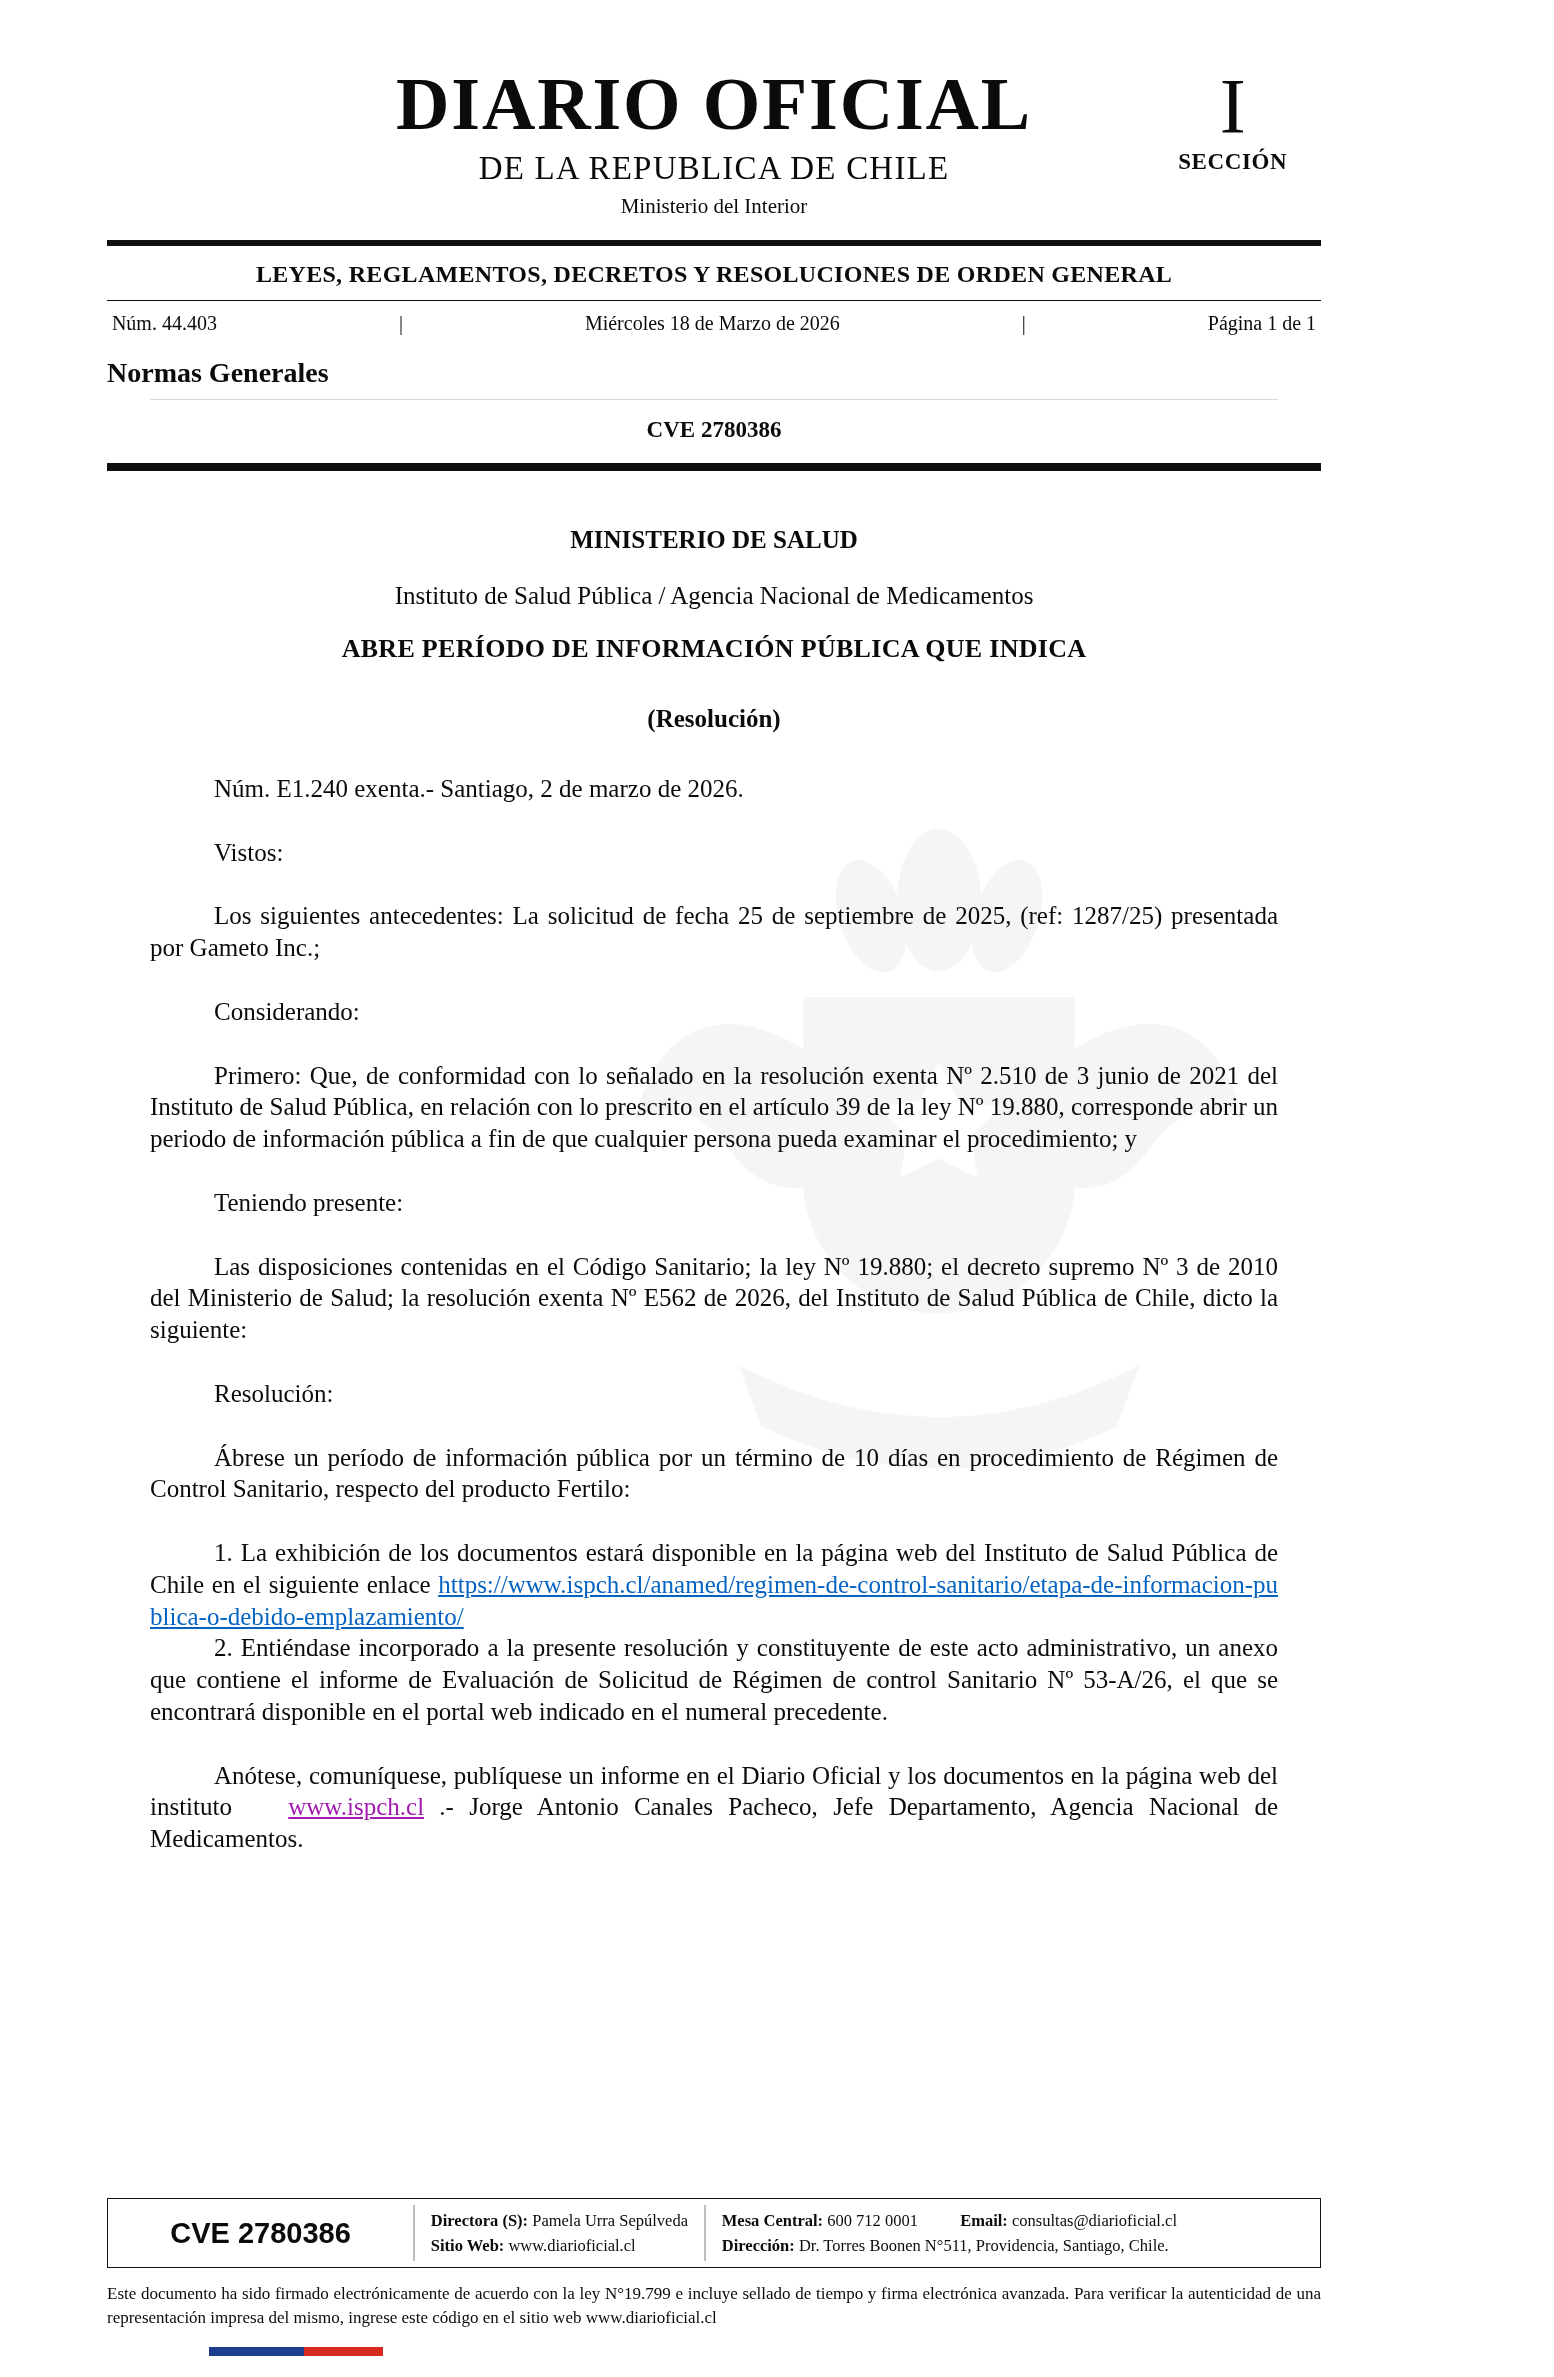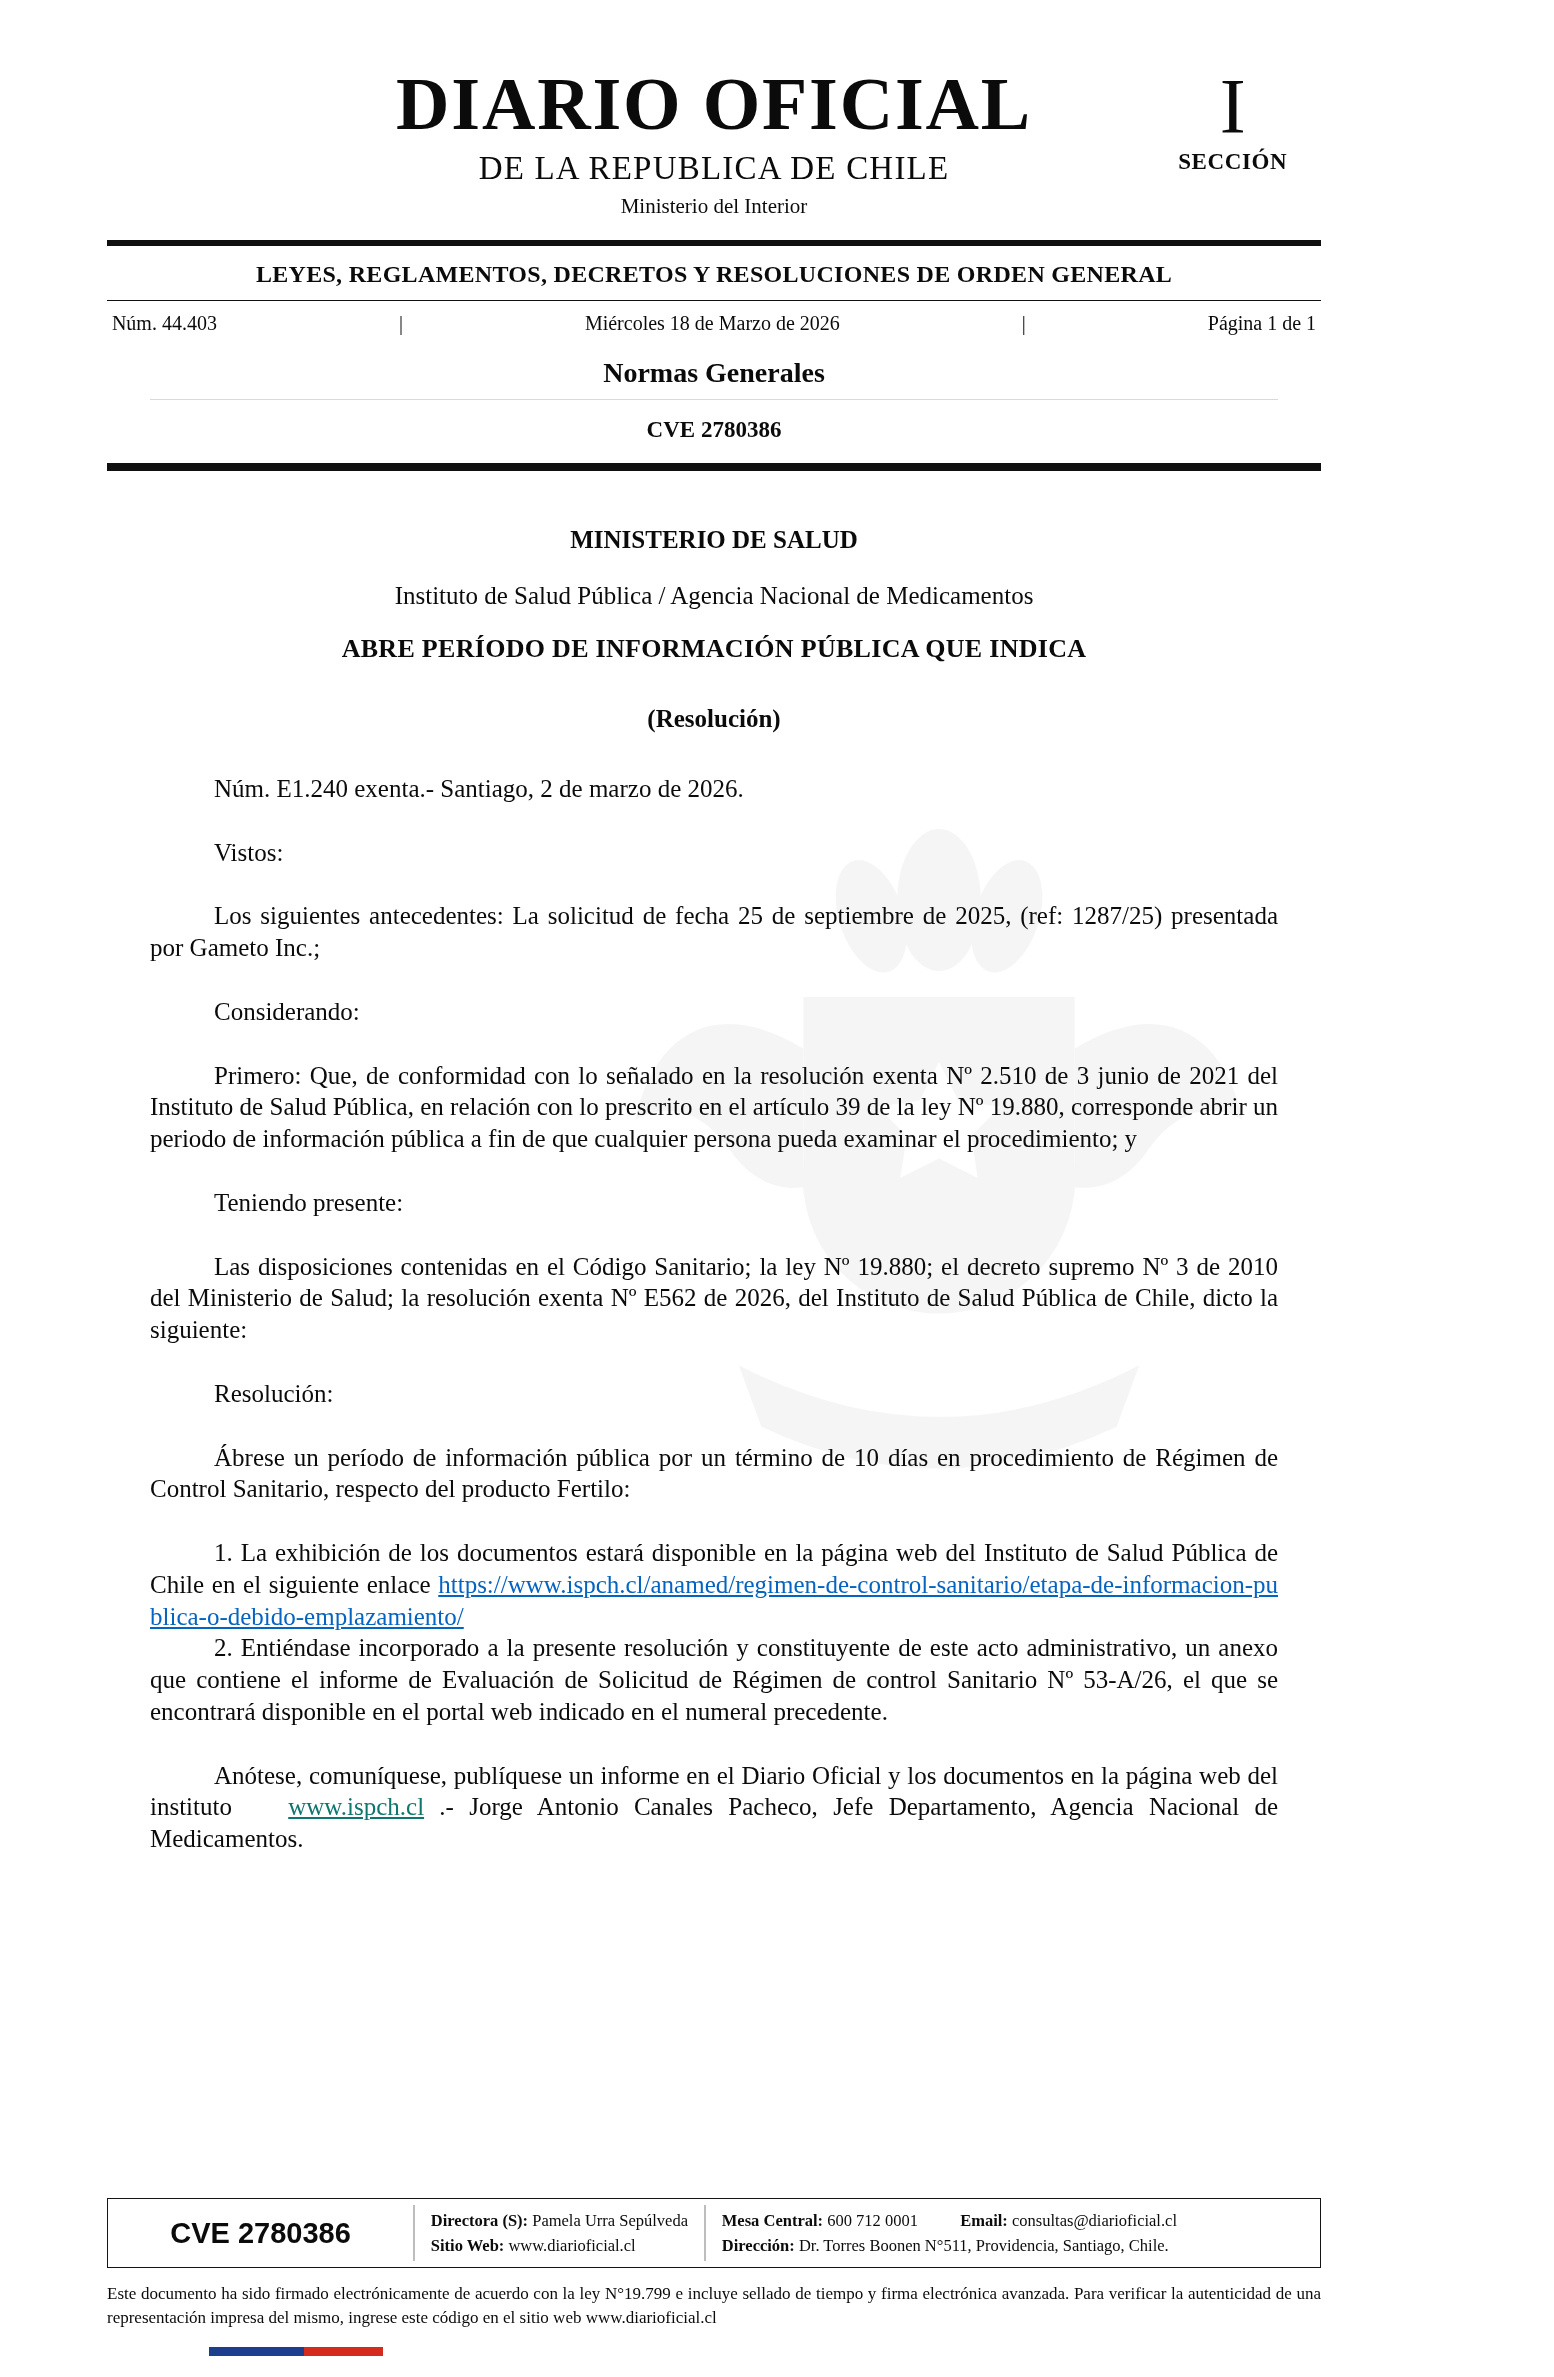--- a/index.html
+++ b/index.html
@@ -21,21 +21,21 @@
   .section-label { margin-top: 3.7px; font-size: 23px; font-weight: bold; letter-spacing: 0.6px; font-family: Liberation Serif, serif; }
 
   
   .rule-double { margin-top: 21px; height: 6.7px; border-top: 3px solid #101010; border-bottom: 3px solid #101010; }
   .rule-thin { margin-top: 12.2px; border-top: 1.8px solid #101010; }
   .rule-double.heavy { margin-top: 19.5px; height: 8px; border-top: 4.9px solid #101010; border-bottom: 4.9px solid #101010; }
   .hairline { width: 1128px; margin: 9.8px auto 0; border-top: 1.2px solid #d9d9d9; }
 
   .banner { margin-top: 14.6px; text-align: center; font-weight: bold; font-size: 24px; letter-spacing: 0.3px; }
   .meta-row { margin-top: 11px; padding: 0 4.9px; display: flex; justify-content: space-between; align-items: flex-end; font-size: 20px; }
-  .section-title { margin-top: 22px; text-align: center; font-weight: bold; font-size: 28px; }
+  .section-title { margin-top: 22px; text-align: left; font-weight: bold; font-size: 28px; }
   .cve-top { margin-top: 17px; text-align: center; font-weight: bold; font-size: 23px; }
 
   
   .doc { width: 1128px; margin: 0 auto; position: relative; }
   .h-ministry { margin-top: 55px; text-align: center; font-weight: bold; font-size: 25px; }
   .h-inst { margin-top: 28px; text-align: center; font-size: 25px; }
   .h-title { margin-top: 24.4px; text-align: center; font-weight: bold; font-size: 26px; letter-spacing: 0.3px; }
   .h-type { margin-top: 41px; text-align: center; font-weight: bold; font-size: 25px; }
   .paras { margin-top: 40px; }
   .para { margin: 0; font-size: 25px; line-height: 1.27; text-align: justify; text-indent: 64px; }
@@ -125,21 +125,21 @@
           <p class="para spaced"><span>Vistos:</span></p>
           <p class="para spaced"><span>Los siguientes antecedentes: La solicitud de fecha 25 de septiembre de 2025, (ref: 1287/25) presentada por Gameto Inc.;</span></p>
           <p class="para spaced"><span>Considerando:</span></p>
           <p class="para spaced"><span>Primero: Que, de conformidad con lo señalado en la resolución exenta Nº 2.510 de 3 junio de 2021 del Instituto de Salud Pública, en relación con lo prescrito en el artículo 39 de la ley Nº 19.880, corresponde abrir un periodo de información pública a fin de que cualquier persona pueda examinar el procedimiento; y</span></p>
           <p class="para spaced"><span>Teniendo presente:</span></p>
           <p class="para spaced"><span>Las disposiciones contenidas en el Código Sanitario; la ley Nº 19.880; el decreto supremo Nº 3 de 2010 del Ministerio de Salud; la resolución exenta Nº E562 de 2026, del Instituto de Salud Pública de Chile, dicto la siguiente:</span></p>
           <p class="para spaced"><span>Resolución:</span></p>
           <p class="para spaced"><span>Ábrese un período de información pública por un término de 10 días en procedimiento de Régimen de Control Sanitario, respecto del producto Fertilo:</span></p>
           <p class="para spaced"><span>1. La exhibición de los documentos estará disponible en la página web del Instituto de Salud Pública de Chile en el siguiente  enlace  </span><a href="#" style="color: rgb(5, 99, 193);">https://www.ispch.cl/anamed/regimen-de-control-sanitario/etapa-de-informacion-publica-o-debido-emplazamiento/</a></p>
           <p class="para"><span>2. Entiéndase incorporado a la presente resolución y constituyente de este acto administrativo, un anexo que contiene el informe de Evaluación de Solicitud de Régimen de control Sanitario Nº 53-A/26, el que se encontrará disponible en el portal web indicado en el numeral precedente.</span></p>
-          <p class="para spaced"><span>Anótese, comuníquese, publíquese un informe en el Diario Oficial y los documentos en la página web del instituto </span><a href="#" style="color: #0f766e; margin-left: 41px;">www.ispch.cl</a><span> .- Jorge Antonio Canales Pacheco, Jefe Departamento, Agencia Nacional de Medicamentos.</span></p>
+          <p class="para spaced"><span>Anótese, comuníquese, publíquese un informe en el Diario Oficial y los documentos en la página web del instituto </span><a href="#" style="color: #a21caf; margin-left: 41px;">www.ispch.cl</a><span> .- Jorge Antonio Canales Pacheco, Jefe Departamento, Agencia Nacional de Medicamentos.</span></p>
         </div>
     </main>
   </div>
 
   <footer class="footer">
     <div class="fbox">
       <div class="fcell cve">CVE 2780386</div>
       <div class="fdiv"></div>
       <div class="fcell">
         <div class="line">

